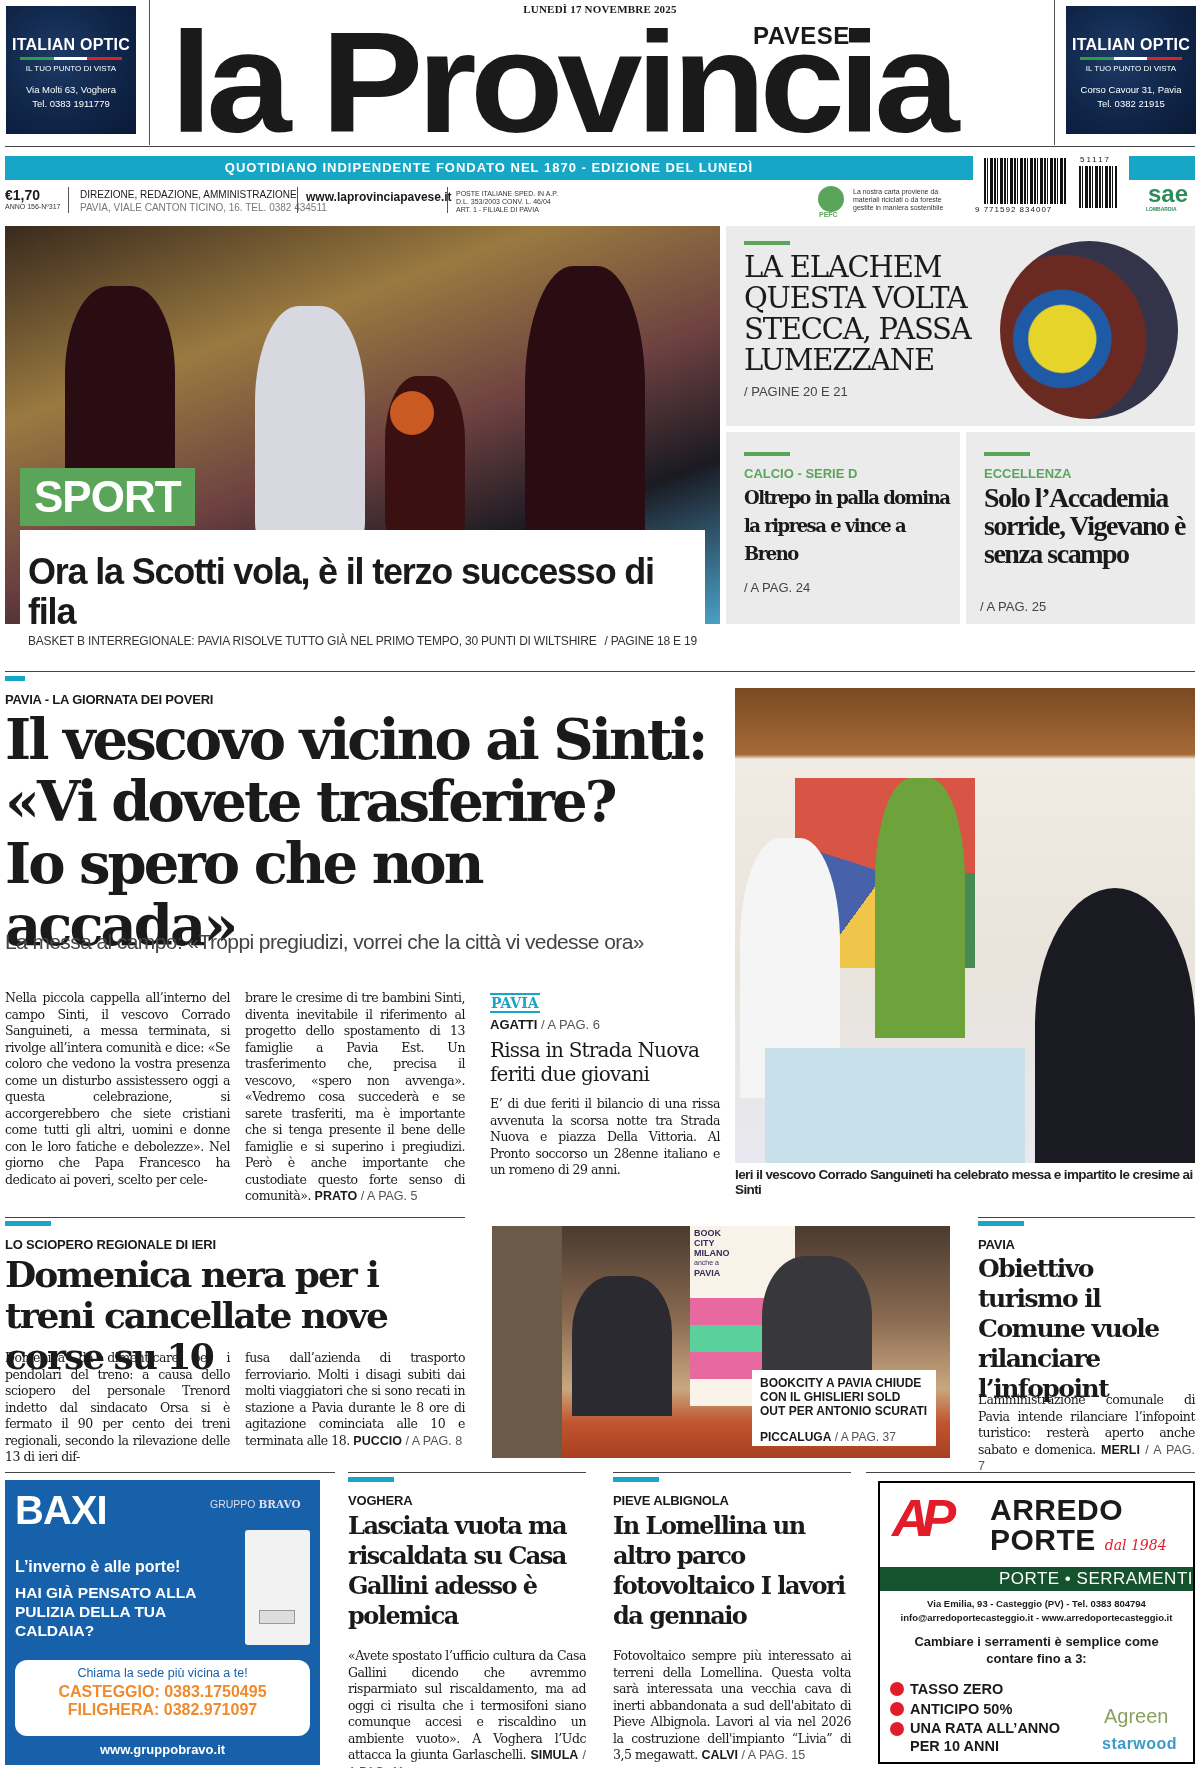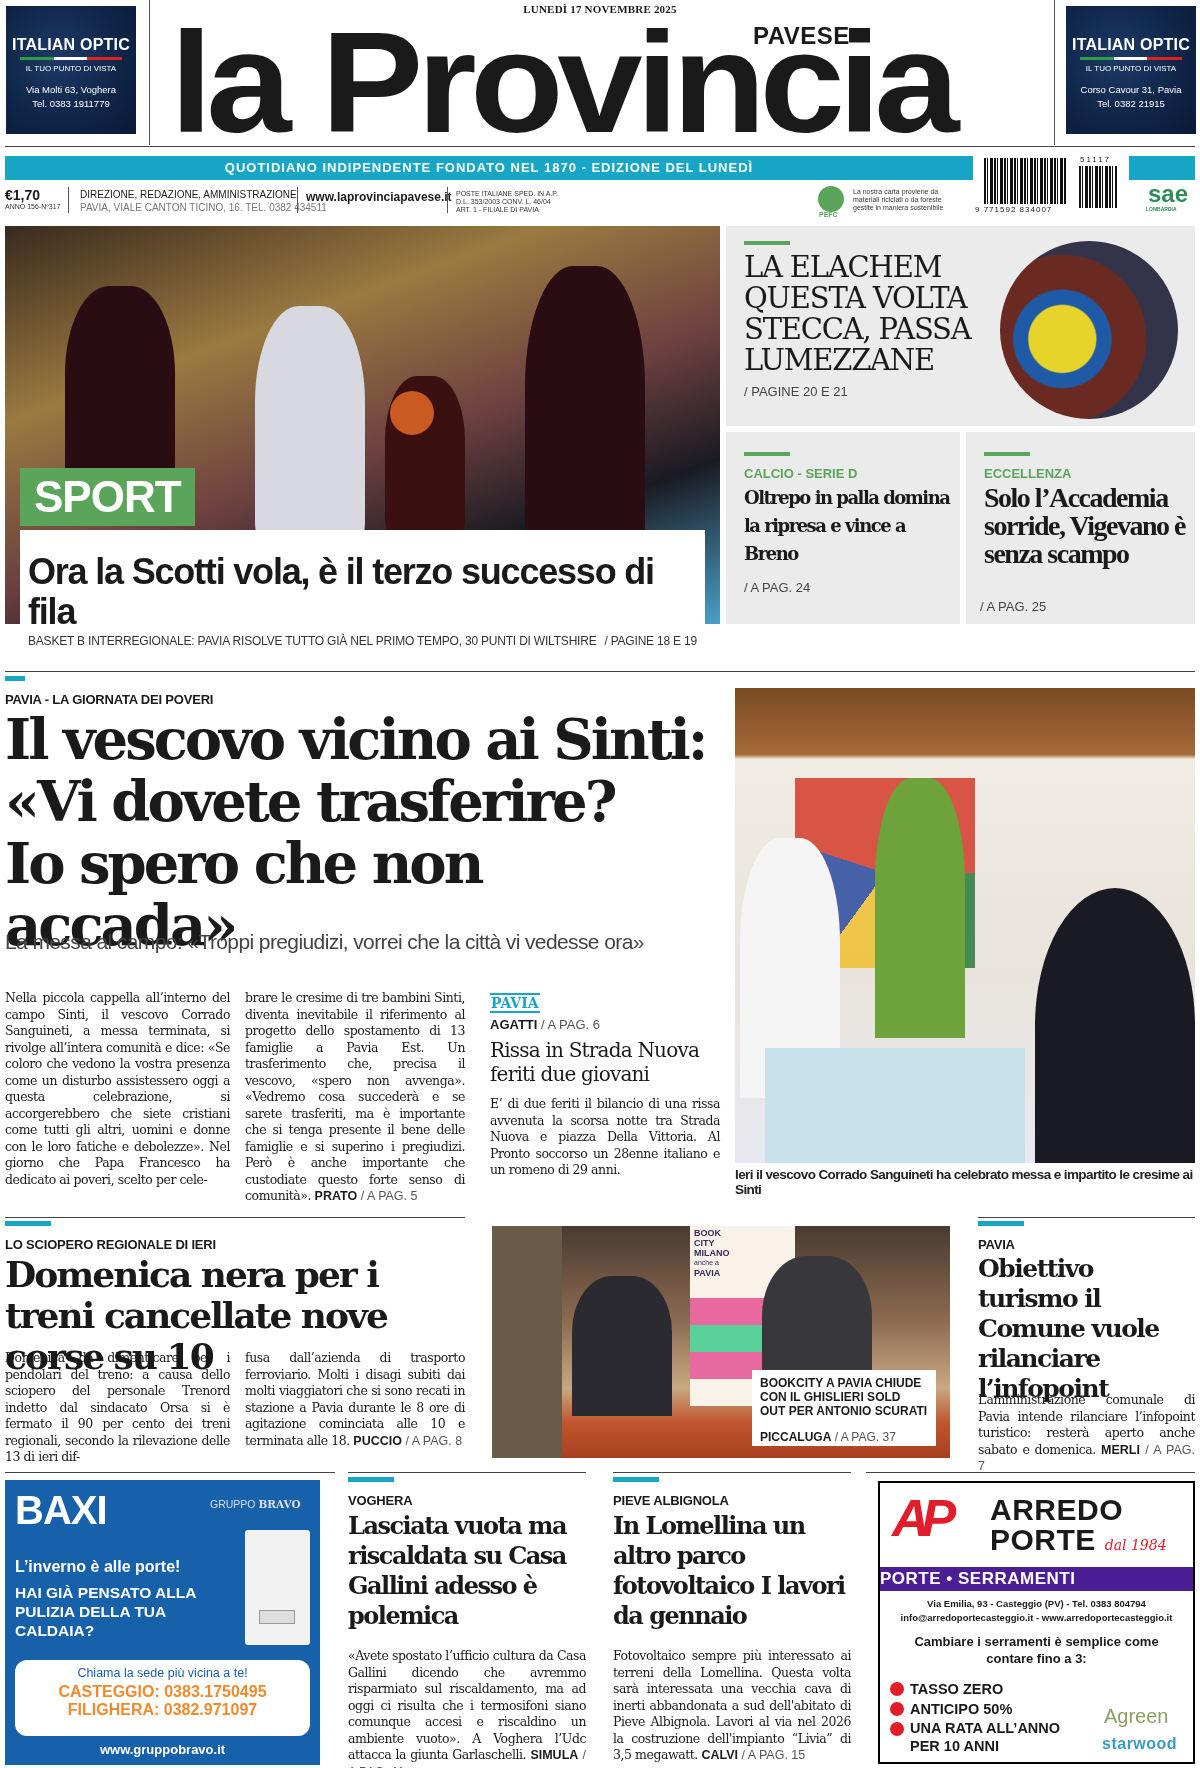--- a/index.html
+++ b/index.html
@@ -256,21 +256,21 @@
 <div class="abs hr" style="left:866px;top:1472px;width:329px;"></div>
 <div class="abs ad-ap" style="left:878px;top:1481px;width:317px;height:283px;">
   <div class="abs" style="left:12px;top:8px;color:#e21d2a;font-weight:900;font-size:52px;font-style:italic;letter-spacing:-8px;line-height:54px;">AP</div>
   <div class="abs" style="left:110px;top:12px;font-weight:900;font-size:30px;line-height:30px;letter-spacing:0.5px;">
     <div>ARREDO</div>
     <div>
       <span>PORTE</span>
       <span class="serif" style="color:#e21d2a;font-size:14px;font-weight:normal;font-style:italic;letter-spacing:0;">dal 1984</span>
     </div>
   </div>
-  <div class="abs" style="left:0;top:84px;width:313px;height:24px;background:#4c1d95;color:#fff;text-align:left;font-weight:bold;font-size:17px;line-height:24px;letter-spacing:0.5px;">PORTE • SERRAMENTI</div>
+  <div class="abs" style="left:0;top:84px;width:313px;height:24px;background:#14532d;color:#fff;text-align:right;font-weight:normal;font-size:17px;line-height:24px;letter-spacing:0.5px;">PORTE • SERRAMENTI</div>
   <div class="abs" style="left:0;top:114px;width:313px;text-align:center;font-size:9.5px;font-weight:bold;line-height:14px;">
     <div>Via Emilia, 93 - Casteggio (PV) - Tel. 0383 804794</div>
     <div>info@arredoportecasteggio.it - www.arredoportecasteggio.it</div>
   </div>
   <div class="abs" style="left:30px;top:150px;width:253px;text-align:center;font-size:13px;font-weight:bold;line-height:17px;">Cambiare i serramenti è semplice come contare fino a 3:</div>
   <div class="abs" style="left:10px;top:196px;font-weight:bold;font-size:14.5px;line-height:20px;width:200px;">
     <div><span style="display:inline-block;width:14px;height:14px;border-radius:50%;background:#e21d2a;vertical-align:-2px;margin-right:6px;"></span><span>TASSO ZERO</span></div>
     <div><span style="display:inline-block;width:14px;height:14px;border-radius:50%;background:#e21d2a;vertical-align:-2px;margin-right:6px;"></span><span>ANTICIPO 50%</span></div>
     <div style="display:flex;">
         <span style="display:inline-block;flex:none;width:14px;height:14px;border-radius:50%;background:#e21d2a;margin-top:3px;margin-right:6px;"></span>

